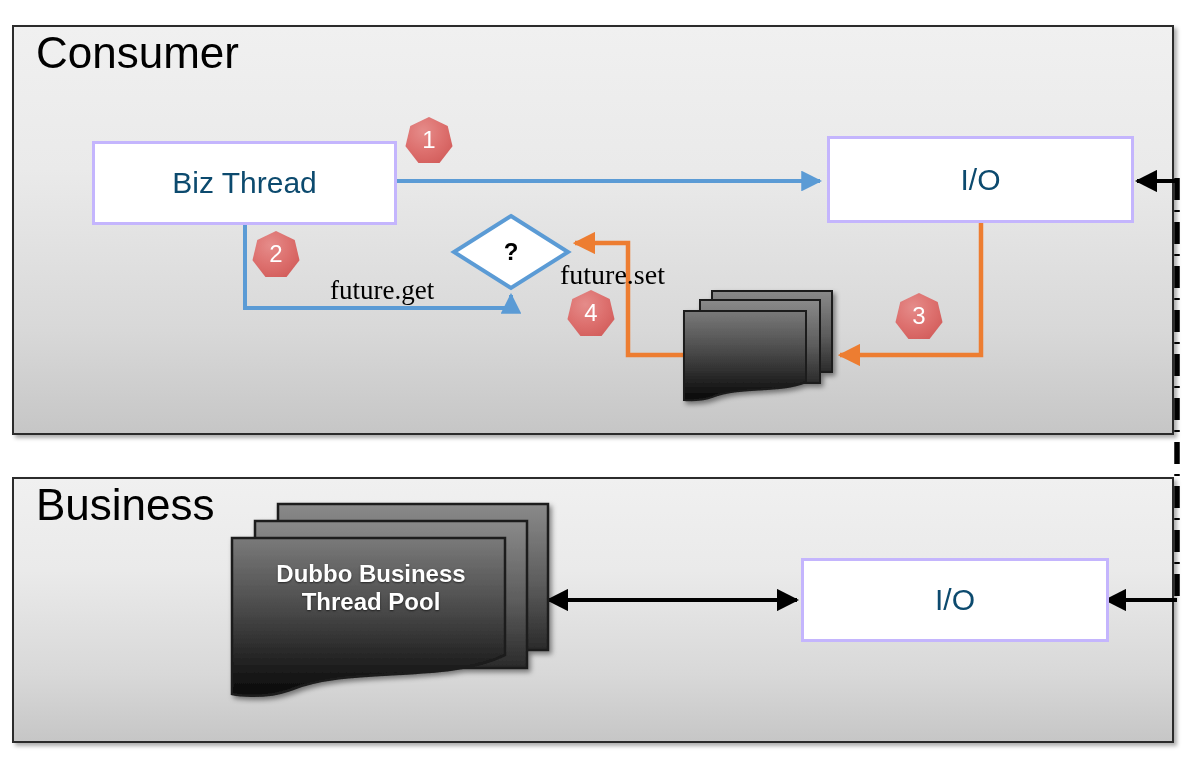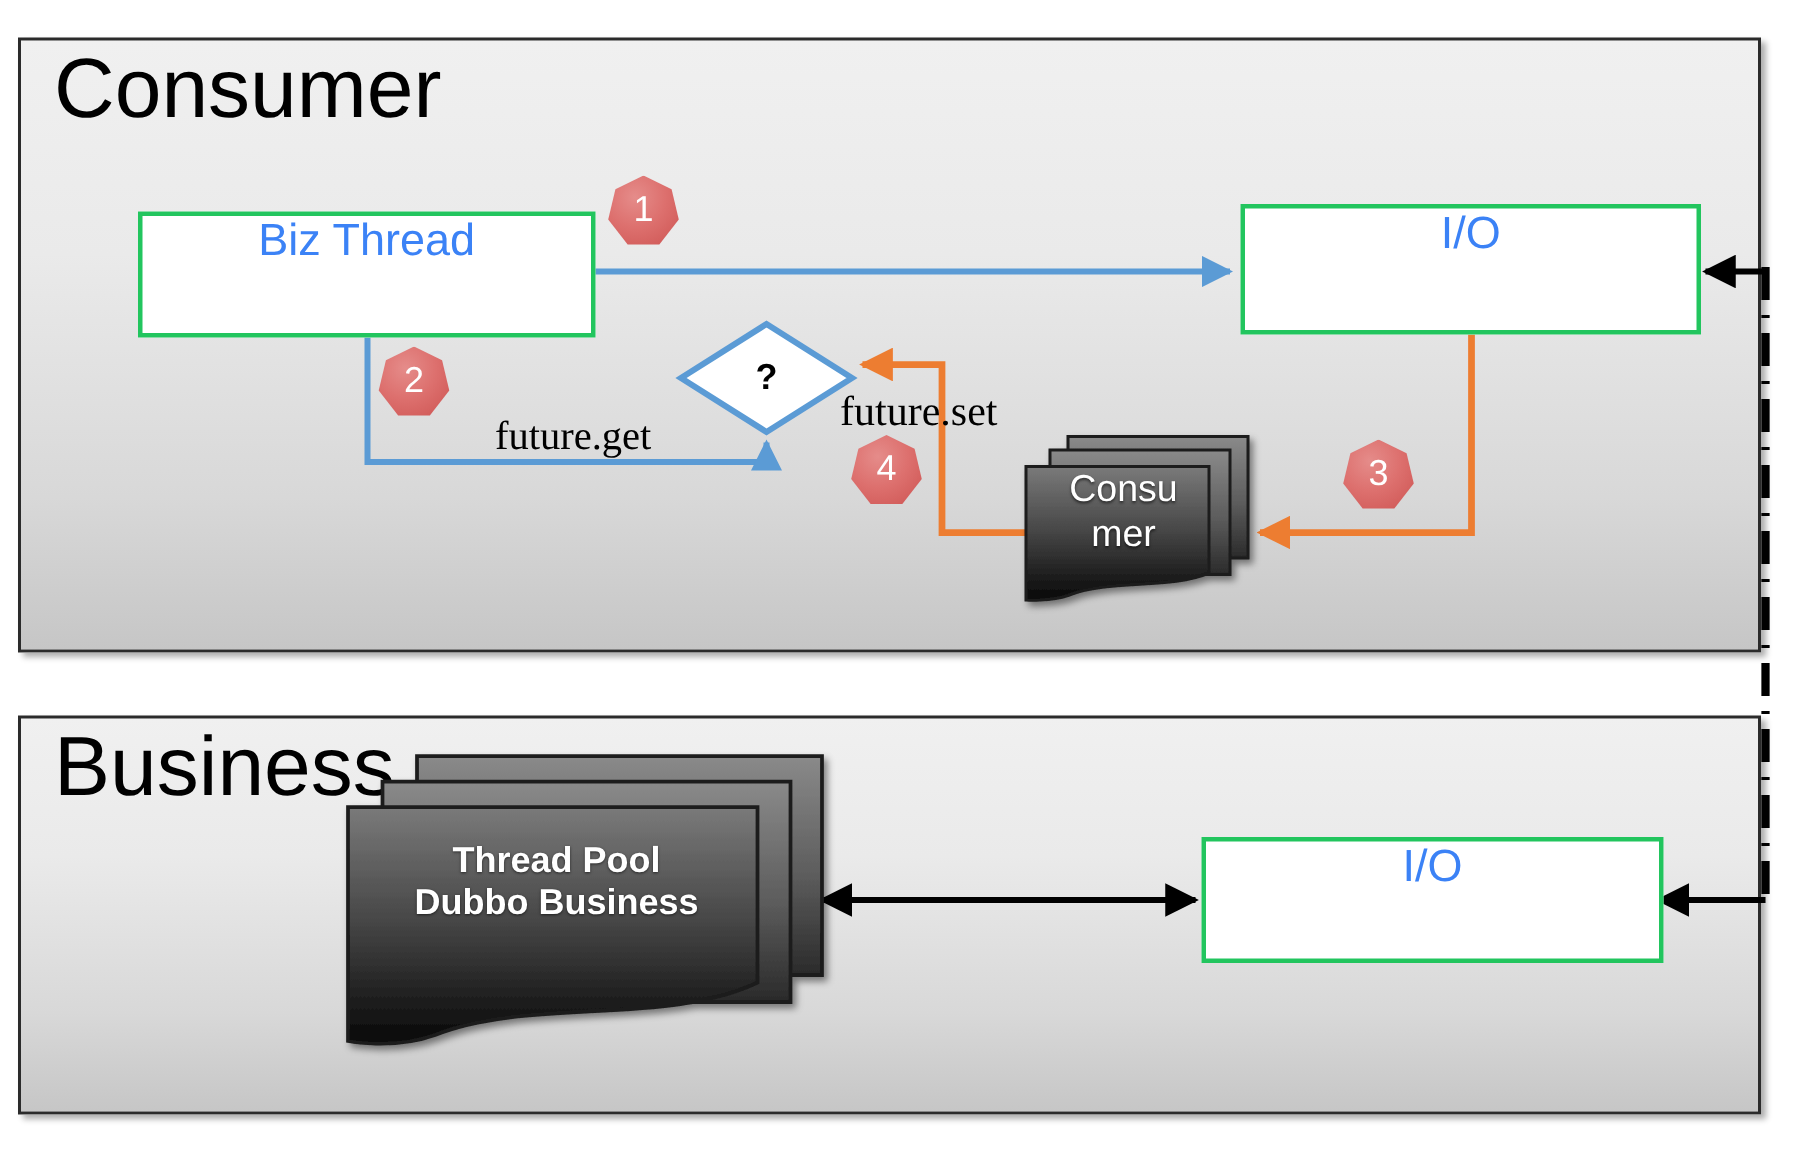--- a/index.html
+++ b/index.html
@@ -12,35 +12,35 @@
     border:2px solid #2b2b2b;
     box-shadow:3px 3px 4px rgba(0,0,0,.32);
     box-sizing:border-box;
   }
   #panel-consumer{left:12px;top:25px;width:1162px;height:410px;}
   #panel-provider{left:12px;top:477px;width:1162px;height:266px;}
 
   .panel-title{
     position:absolute;
     left:22px;top:4px;
-    font-size:56px;
+    font-size:44px;
     color:#000;
     font-family:"Liberation Sans",sans-serif;
     letter-spacing:0px;
     line-height:1;
   }
 
   
   .blue-box{
     position:absolute;
     background:#ffffff;
-    border:3px solid #22c55e;
+    border:3px solid #c4b5fd;
     box-sizing:border-box;
-    display:flex;align-items:flex-start;justify-content:center;
-    color:#3b82f6;
+    display:flex;align-items:center;justify-content:center;
+    color:#0c4a6e;
     font-family:"Liberation Sans",sans-serif;
   }
   #box-biz{left:92px;top:141px;width:305px;height:84px;font-size:30px;}
   #box-io-consumer{left:827px;top:136px;width:307px;height:87px;font-size:30px;}
   #box-io-provider{left:801px;top:558px;width:308px;height:84px;font-size:30px;}
 
   
   #diamond-wrap{position:absolute;left:452px;top:214px;width:118px;height:75px;}
   #diamond-label{
     position:absolute;left:0;top:0;width:118px;height:75px;
@@ -173,31 +173,25 @@
   </div>
 
   <div class="blue-box" id="box-io-consumer">
     <span>I/O</span>
   </div>
 
   <div id="diamond-wrap">
     <div id="diamond-label">?</div>
   </div>
 
-  <div class="stack" id="stack-consumer">
-    <div class="stack-label">
-      <div>Consu</div>
-      <div>mer</div>
-    </div>
-  </div>
 
   <div class="stack" id="stack-provider">
     <div class="stack-label">
+      <div>Dubbo Business</div>
       <div>Thread Pool</div>
-      <div>Dubbo Business</div>
     </div>
   </div>
 
   <div class="blue-box" id="box-io-provider">
     <span>I/O</span>
   </div>
 
   <div class="badge" id="badge-1">1</div>
   <div class="badge" id="badge-2">2</div>
   <div class="badge" id="badge-3">3</div>

